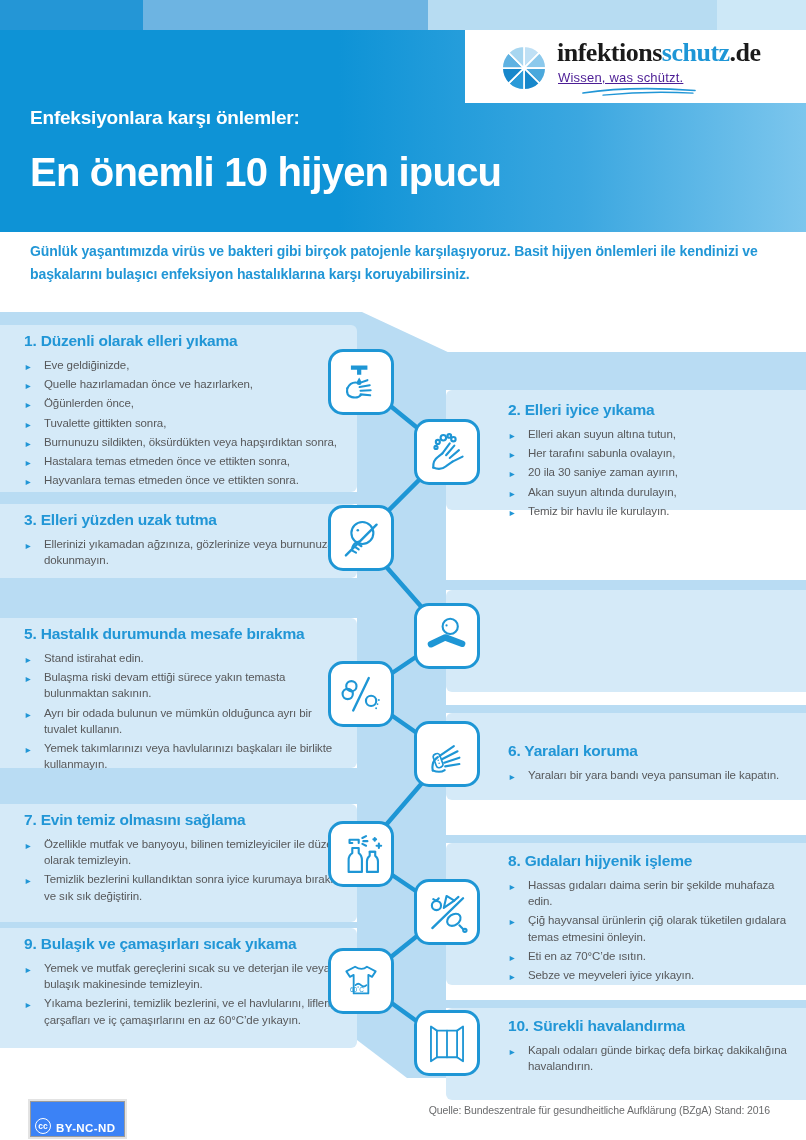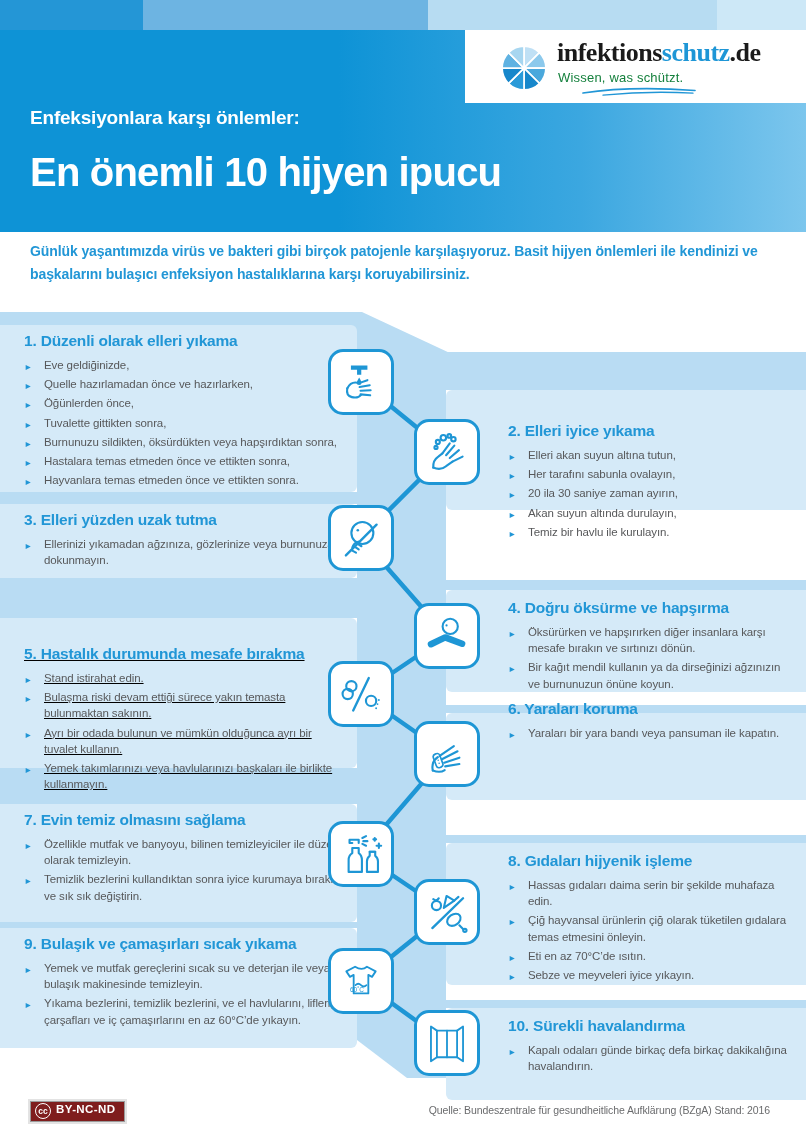--- a/index.html
+++ b/index.html
@@ -18,21 +18,21 @@
     background:linear-gradient(90deg,#0e93d6 0%,#0e93d6 42%,#3ba7e0 72%,#7cc6ed 100%);}
   .kicker{position:absolute;left:30px;top:77px;color:#fff;font-size:19px;font-weight:bold;letter-spacing:-0.2px;}
   .main-title{position:absolute;left:30px;top:120px;margin:0;color:#fff;font-size:40px;font-weight:bold;letter-spacing:-0.8px;}
 
   
   .logo-box{position:absolute;left:465px;top:0;width:347px;height:73px;background:#fff;}
   .umbrella{position:absolute;left:34px;top:12px;}
   .logo-text{position:absolute;left:92px;top:8px;font-family:"Liberation Serif",serif;
     font-size:26px;font-weight:bold;color:#1a1a1a;letter-spacing:-0.5px;white-space:nowrap;}
   .logo-text .blue{color:#1e96d6;}
-  .logo-tagline{position:absolute;left:93px;top:40px;font-size:13px;color:#15803d;letter-spacing:0.2px;}
+  .logo-tagline{position:absolute;left:93px;top:40px;font-size:13px;color:#4c1d95;letter-spacing:0.2px;text-decoration:underline;}
   .swoosh{position:absolute;left:116px;top:57px;}
 
   
   .intro{position:absolute;left:30px;top:240px;width:745px;margin:0;color:#2196d6;
     font-size:14px;font-weight:bold;line-height:22.5px;letter-spacing:-0.1px;}
 
   
   .decor{position:absolute;left:0;top:0;}
 
   
@@ -45,26 +45,26 @@
 
   
   .tip{position:absolute;box-sizing:border-box;z-index:2;}
   .tip h2{margin:0 0 7px 0;font-size:15.5px;font-weight:bold;color:#2196d6;letter-spacing:-0.2px;}
   .tip ul{margin:0;padding:0;list-style:none;}
   .tip li{position:relative;padding-left:20px;margin-bottom:3px;color:#57585a;
     font-size:11.5px;line-height:16.2px;letter-spacing:-0.1px;}
   .tip li::before{content:"\25BA";position:absolute;left:0;top:2px;font-size:8.5px;color:#2196d6;}
   .tip.left{left:0;width:357px;padding:7px 12px 0 24px;}
   .tip.right{left:446px;width:360px;padding:9px 14px 0 62px;}
-  #s1{top:325px;} #s3{top:504px;} #s5{top:638px;text-decoration:underline;} #s7{top:804px;} #s9{top:928px;}
-  #s2{top:413px;} #s4{top:590px;} #s6{top:692px;padding-top:8px;} #s8{top:843px;} #s10{top:1008px;}
-
-  
-  .cc-badge{position:absolute;left:30px;top:1101px;display:inline-flex;align-items:flex-start;gap:5px;
-    background:#7f1d1d;border:1px solid #9a9a9a;box-shadow:0 0 0 2px #e3e3e3;padding:1px 9px 2px 4px;}
+  #s1{top:325px;} #s3{top:504px;} #s5{top:618px;} #s7{top:804px;} #s9{top:928px;}
+  #s2{top:392px;} #s4{top:590px;} #s6{top:714px;padding-top:28px;} #s8{top:843px;} #s10{top:1008px;}
+
+  
+  .cc-badge{position:absolute;left:30px;top:1101px;display:inline-flex;align-items:flex-end;gap:5px;
+    background:#3b82f6;border:1px solid #9a9a9a;box-shadow:0 0 0 2px #e3e3e3;padding:16px 9px 2px 4px;}
   .cc-circle{display:inline-flex;align-items:center;justify-content:center;width:14px;height:14px;
     border:1.6px solid #fff;border-radius:50%;color:#fff;font-size:8.5px;font-weight:bold;line-height:1;}
   .cc-label{color:#fff;font-size:11.5px;font-weight:bold;letter-spacing:0.4px;}
   .source{position:absolute;right:36px;top:1104px;color:#6a6b6d;font-size:10.5px;letter-spacing:-0.1px;}
 
   .glyph{stroke:#1e96d5;stroke-width:2.3;fill:none;stroke-linecap:round;stroke-linejoin:round;}
 </style>
 </head>
 <body>
 
@@ -264,27 +264,20 @@
         <li>Akan suyun altında durulayın,</li>
         <li>Temiz bir havlu ile kurulayın.</li>
       </ul>
     </section>
   <section class="tip left" id="s3">
       <h2>3. Elleri yüzden uzak tutma</h2>
       <ul>
         <li>Ellerinizi yıkamadan ağzınıza, gözlerinize veya burnunuza dokunmayın.</li>
       </ul>
     </section>
-  <section class="tip right" id="s4">
-      <h2>4. Doğru öksürme ve hapşırma</h2>
-      <ul>
-        <li>Öksürürken ve hapşırırken diğer insanlara karşı mesafe bırakın ve sırtınızı dönün.</li>
-        <li>Bir kağıt mendil kullanın ya da dirseğinizi ağzınızın ve burnunuzun önüne koyun.</li>
-      </ul>
-    </section>
   <section class="tip left" id="s5">
       <h2>5. Hastalık durumunda mesafe bırakma</h2>
       <ul>
         <li>Stand istirahat edin.</li>
         <li>Bulaşma riski devam ettiği sürece yakın temasta bulunmaktan sakının.</li>
         <li>Ayrı bir odada bulunun ve mümkün olduğunca ayrı bir tuvalet kullanın.</li>
         <li>Yemek takımlarınızı veya havlularınızı başkaları ile birlikte kullanmayın.</li>
       </ul>
     </section>
   <section class="tip right" id="s6">

